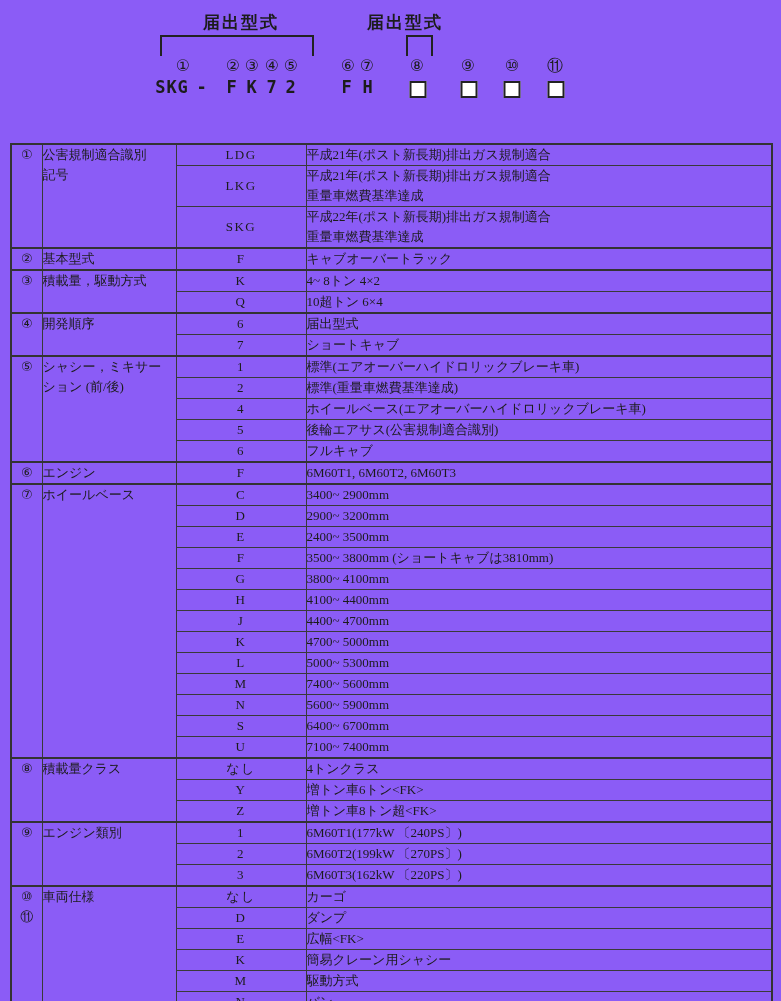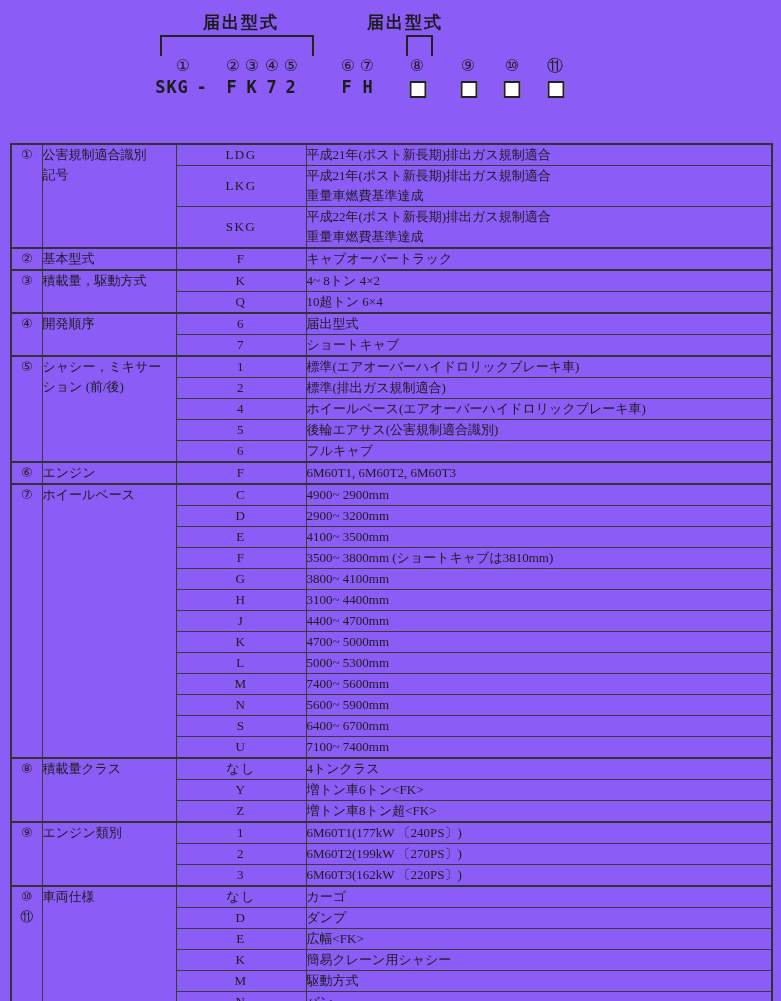--- a/index.html
+++ b/index.html
@@ -151,21 +151,21 @@
         </tr>
         <tr class="group-start">
           <td class="c-num" rowspan="5">⑤</td>
           <td class="c-cat" rowspan="5">シャシー，ミキサー
 ション (前/後)</td>
           <td class="c-code">1</td>
           <td class="c-desc">標準(エアオーバーハイドロリックブレーキ車)</td>
         </tr>
         <tr>
           <td class="c-code">2</td>
-          <td class="c-desc">標準(排出ガス規制適合)</td>
+          <td class="c-desc">標準(重量車燃費基準達成)</td>
         </tr>
         <tr>
           <td class="c-code">4</td>
           <td class="c-desc">ホイールベース(エアオーバーハイドロリックブレーキ車)</td>
         </tr>
         <tr>
           <td class="c-code">5</td>
           <td class="c-desc">後輪エアサス(公害規制適合識別)</td>
         </tr>
         <tr>
@@ -175,41 +175,41 @@
         <tr class="group-start">
           <td class="c-num" rowspan="1">⑥</td>
           <td class="c-cat" rowspan="1">エンジン</td>
           <td class="c-code">F</td>
           <td class="c-desc">6M60T1, 6M60T2, 6M60T3</td>
         </tr>
         <tr class="group-start">
           <td class="c-num" rowspan="13">⑦</td>
           <td class="c-cat" rowspan="13">ホイールベース</td>
           <td class="c-code">C</td>
-          <td class="c-desc">4900~ 2900mm</td>
+          <td class="c-desc">3400~ 2900mm</td>
         </tr>
         <tr>
           <td class="c-code">D</td>
           <td class="c-desc">2900~ 3200mm</td>
         </tr>
         <tr>
           <td class="c-code">E</td>
-          <td class="c-desc">4100~ 3500mm</td>
+          <td class="c-desc">2400~ 3500mm</td>
         </tr>
         <tr>
           <td class="c-code">F</td>
           <td class="c-desc">3500~ 3800mm (ショートキャブは3810mm)</td>
         </tr>
         <tr>
           <td class="c-code">G</td>
           <td class="c-desc">3800~ 4100mm</td>
         </tr>
         <tr>
           <td class="c-code">H</td>
-          <td class="c-desc">3100~ 4400mm</td>
+          <td class="c-desc">4100~ 4400mm</td>
         </tr>
         <tr>
           <td class="c-code">J</td>
           <td class="c-desc">4400~ 4700mm</td>
         </tr>
         <tr>
           <td class="c-code">K</td>
           <td class="c-desc">4700~ 5000mm</td>
         </tr>
         <tr>

